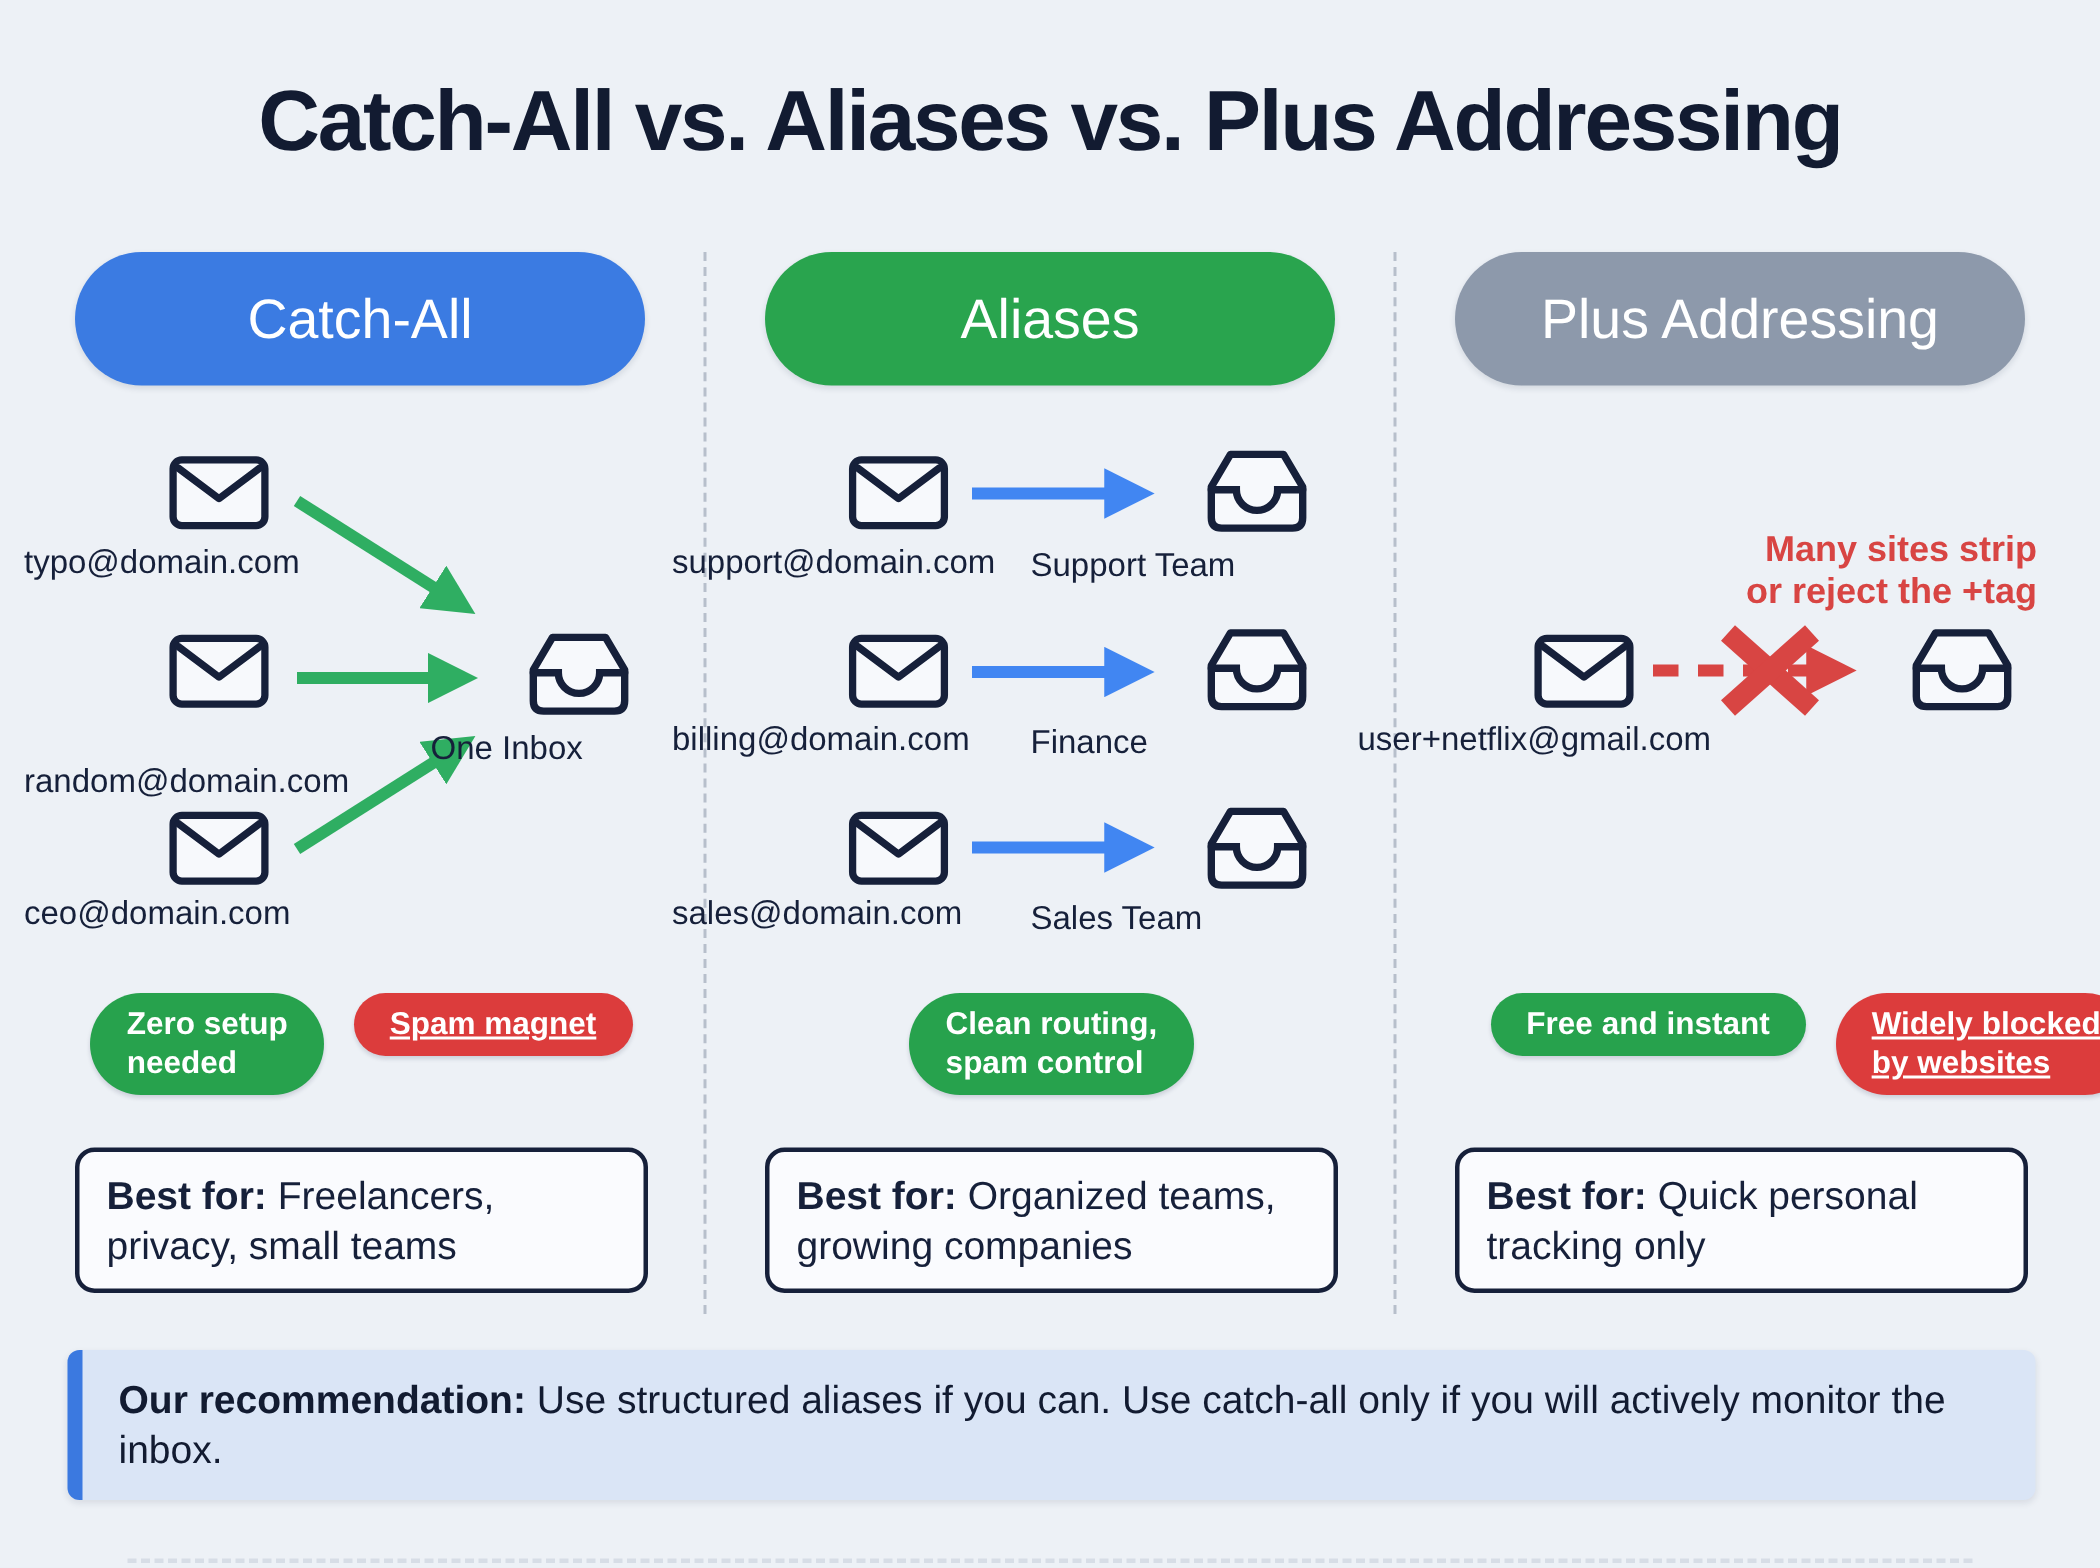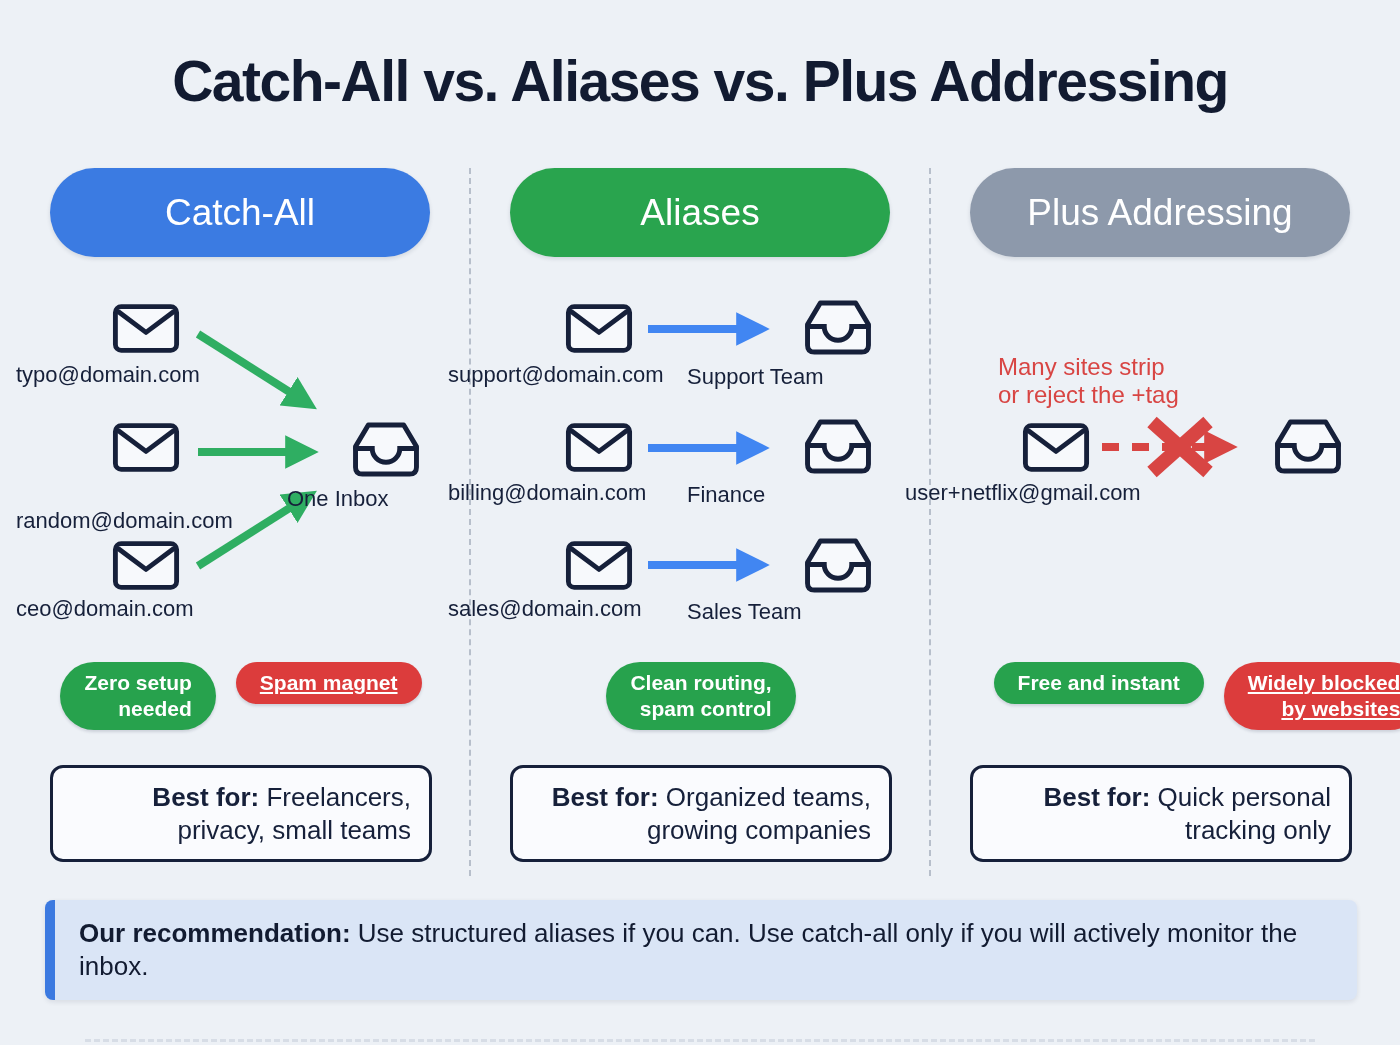--- a/index.html
+++ b/index.html
@@ -40,60 +40,60 @@
   
   .icon{position:absolute;display:block;}
   
   .lbl{
     position:absolute;text-align:left;
     font-size:22px;color:var(--ink);
   }
   
   .warn{
     position:absolute;left:998px;top:353px;width:360px;
-    text-align:left;
-    font-size:24px;font-weight:400;line-height:28px;
+    text-align:right;
+    font-size:24px;font-weight:700;line-height:28px;
     color:var(--warn-red);
   }
   .warn span{display:block;}
   
   .overlay{position:absolute;left:0;top:0;pointer-events:none;}
   .ar{fill:none;stroke-width:8;}
   .ar.g{stroke:var(--arrow-green);}
   .ar.b{stroke:var(--arrow-blue);}
   .ar.r{stroke:var(--warn-red);stroke-dasharray:17 13;stroke-width:8;}
   .xmark{stroke:var(--warn-red);stroke-width:14;fill:none;}
   
   .badges{
     position:absolute;top:662px;width:382px;
     display:flex;justify-content:center;align-items:flex-start;gap:20px;
   }
   .badge{
     border-radius:999px;
     padding:8px 24px;
     color:#fff;font-size:21px;font-weight:700;line-height:26px;
-    text-align:right;
+    text-align:left;
     box-shadow:0 2px 3px rgba(20,30,60,.15);
   }
   .badge span{display:block;white-space:nowrap;}
   .badge span:empty{display:none;}
   .badge.green{background:var(--badge-green);}
   .badge.red{background:var(--badge-red);text-decoration:underline;}
   .badge.orange{background:var(--badge-orange);}
   
   .best{
     position:absolute;top:765px;width:382px;height:97px;
     box-sizing:border-box;
     background:var(--box-bg);
     border:3.5px solid var(--ink);
     border-radius:13px;
     display:flex;align-items:center;justify-content:center;
   }
   .best p{
-    margin:0;padding:0 18px;text-align:right;
+    margin:0;padding:0 18px;text-align:left;
     font-size:26px;line-height:33px;color:var(--ink);
   }
   .best b{font-weight:700;}
   
   .reco{
     position:absolute;left:45px;top:900px;width:1312px;height:100px;
     box-sizing:border-box;
     background:var(--reco-bg);
     border-radius:8px;
     box-shadow:0 2px 5px rgba(20,30,60,.10);

